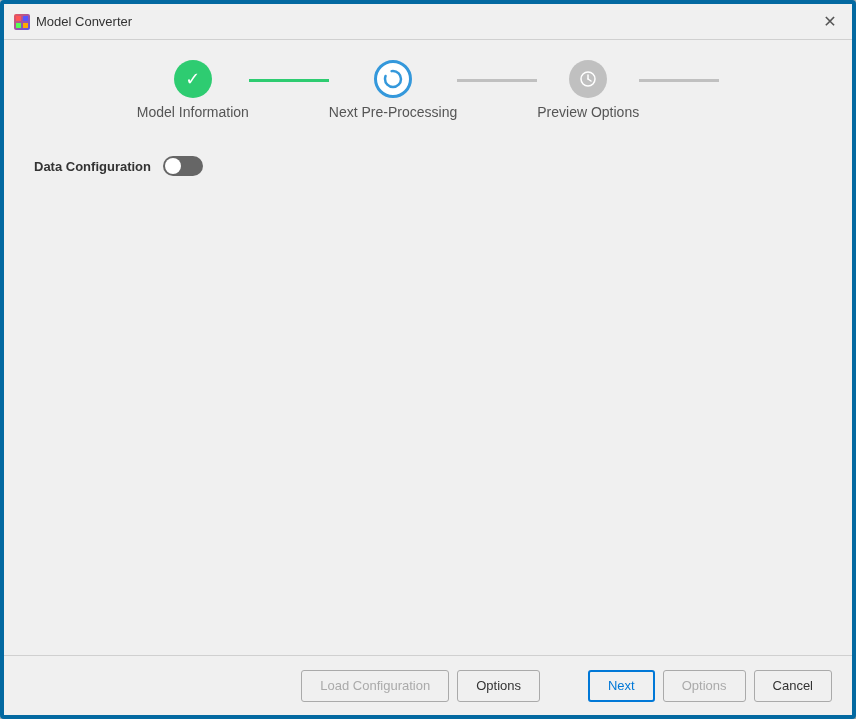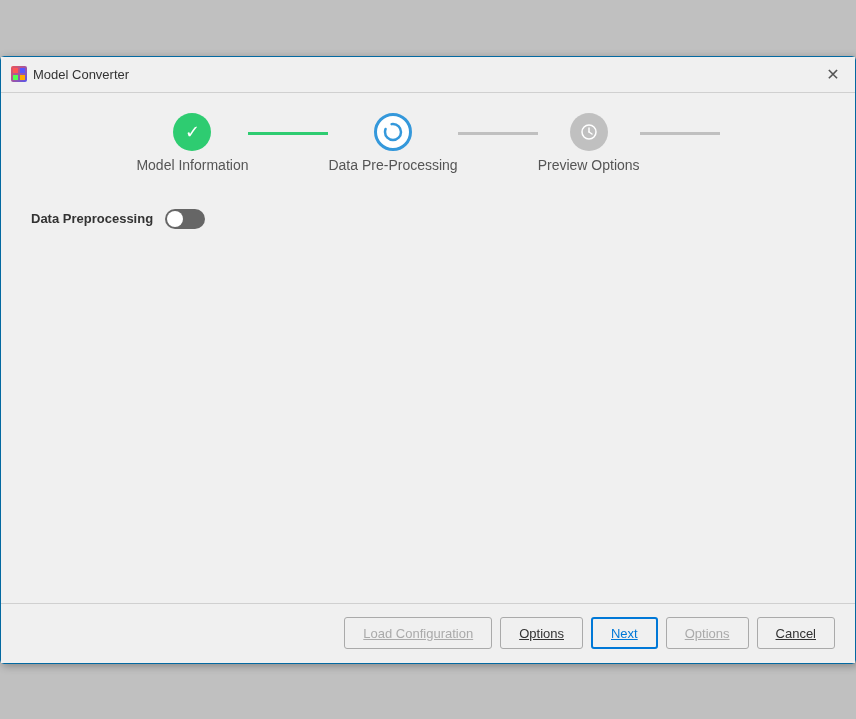--- a/index.html
+++ b/index.html
@@ -7,23 +7,23 @@
       font-family: -apple-system, BlinkMacSystemFont, 'Segoe UI', sans-serif;
       background: #c0c0c0;
       display: flex;
       align-items: center;
       justify-content: center;
       min-height: 100vh;
       font-size: 13px;
     }
     .window {
       width: 856px;
-      height: 608px;
-      background: #f0f0f0;
-      border: 1px solid #0369a1;
+      height: 719px;
+      background: #f0f0f0;
+      border: 4px solid #0369a1;
       border-radius: 4px;
       display: flex;
       flex-direction: column;
       box-shadow: 2px 2px 8px rgba(0,0,0,0.3);
       position: relative;
     }
     .title-bar {
       height: 36px;
       background: #f0f0f0;
       border-bottom: 1px solid #d0d0d0;
@@ -187,28 +187,28 @@
     }
     .btn {
       height: 32px;
       padding: 0 18px;
       border: 1px solid #aaa;
       background: #f0f0f0;
       border-radius: 3px;
       cursor: pointer;
       font-size: 13px;
       color: #333;
-      text-decoration: underline;
     }
     .btn:disabled { color: #aaa; cursor: default; }
     .btn.btn-primary {
       border: 2px solid #0078d7;
       background: #f0f0f0;
       color: #0078d7;
       font-weight: 500;
+      margin-left: 40px;
     }
   </style>
 </head>
 <body>
 
 <div class="window">
 
   <div class="title-bar">
     <div class="title-bar-left">
       <div class="title-bar-icon">
@@ -232,21 +232,21 @@
     </div>
 
     <div class="step-connector connector-completed"></div>
 
     <div class="step-item">
       <div class="step-icon active">
         <svg width="20" height="20" viewBox="0 0 20 20">
           <circle cx="10" cy="10" r="8" fill="none" stroke="#3498db" stroke-width="2.5" stroke-dasharray="28 8" stroke-linecap="round"></circle>
         </svg>
       </div>
-      <span class="step-label">Data Pre-Processing</span>
+      <span class="step-label">Next Pre-Processing</span>
     </div>
 
     <div class="step-connector connector-inactive"></div>
 
     <div class="step-item">
       <div class="step-icon inactive">
         <svg width="18" height="18" viewBox="0 0 18 18">
           <circle cx="9" cy="9" r="7" fill="none" stroke="white" stroke-width="1.5"></circle>
           <line x1="9" y1="5" x2="9" y2="9" stroke="white" stroke-width="1.5" stroke-linecap="round"></line>
           <line x1="9" y1="9" x2="12" y2="11" stroke="white" stroke-width="1.5" stroke-linecap="round"></line>
@@ -254,21 +254,21 @@
       </div>
       <span class="step-label">Preview Options</span>
     </div>
 
     <div class="step-connector connector-inactive"></div>
 
   </div>
 
   <div class="content-area">
     <div class="field-row">
-      <span class="field-label">Data Preprocessing</span>
+      <span class="field-label">Data Configuration</span>
       <label class="toggle-switch">
         <input type="checkbox" style="">
         <div class="toggle-track">
           <div class="toggle-thumb"></div>
         </div>
       </label>
     </div>
   </div>
 
   <div class="footer">

